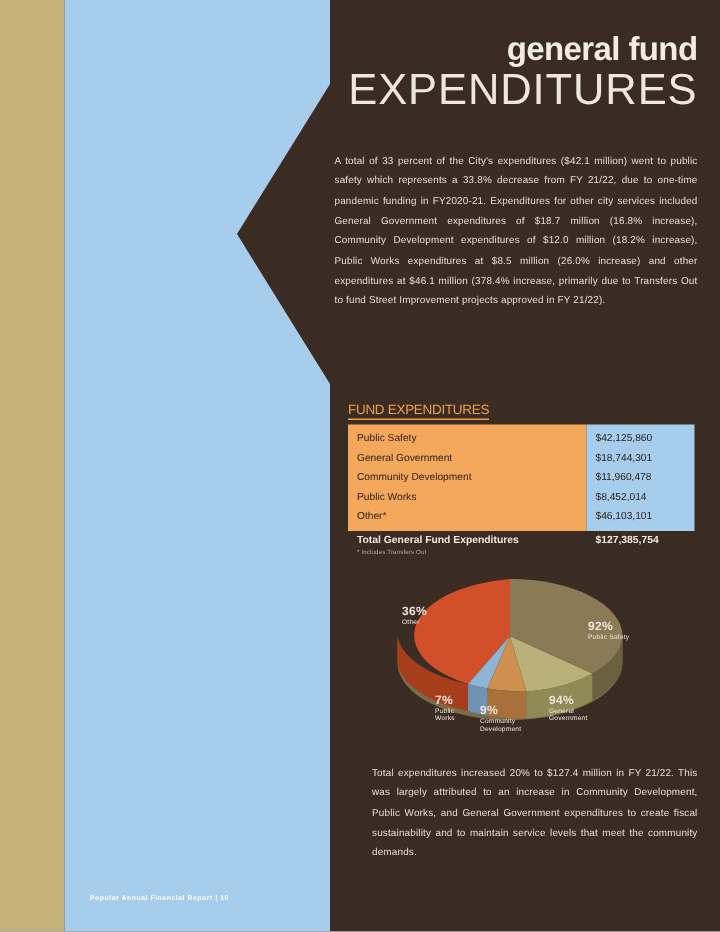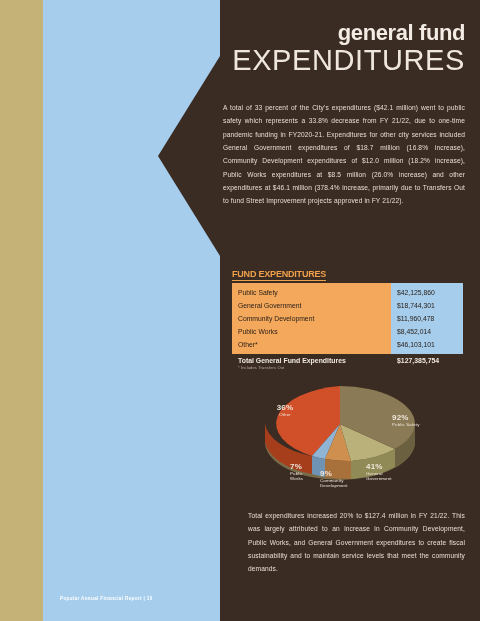--- a/index.html
+++ b/index.html
@@ -94,21 +94,21 @@
 
   
   .table-wrap {
     position: absolute;
     left: 232px;
     top: 263px;
     width: 231px;
   }
   .tbl-title {
     font-size: 9px;
-    font-weight: bold;
+    font-weight: normal;
     color: #f0a04b;
     letter-spacing: -0.2px;
     border-bottom: 1.5px solid #f0a04b;
     padding-bottom: 1px;
     display: inline-block;
   }
   .tbl {
     display: flex;
     margin-top: 2px;
   }
@@ -174,21 +174,21 @@
   }
   .pie-pct {
     font-size: 8px;
     font-weight: bold;
     letter-spacing: 0.2px;
   }
   .pie-name {
     font-size: 4.4px;
     letter-spacing: 0.15px;
   }
-  .lbl-other   { left: 268px; top: 404px; width: 34px; text-align: center; }
+  .lbl-other   { left: 268px; top: 404px; width: 34px; text-align: left; }
   .lbl-safety  { left: 392px; top: 414px; width: 36px; text-align: left; }
   .lbl-works   { left: 290px; top: 463px; width: 26px; text-align: left; }
   .lbl-commdev { left: 320px; top: 470px; width: 36px; text-align: left; }
   .lbl-gengov  { left: 366px; top: 463px; width: 38px; text-align: left; }
 
   
   .footer {
     position: absolute;
     left: 60px;
     top: 596px;
@@ -276,21 +276,21 @@
   </div>
   <div class="pie-label lbl-works">
     <div class="pie-pct">7%</div>
     <div class="pie-name">Public Works</div>
   </div>
   <div class="pie-label lbl-commdev">
     <div class="pie-pct">9%</div>
     <div class="pie-name">Community Development</div>
   </div>
   <div class="pie-label lbl-gengov">
-    <div class="pie-pct">41%</div>
+    <div class="pie-pct">94%</div>
     <div class="pie-name">General Government</div>
   </div>
 
   <div class="para para-bottom">Total expenditures increased 20% to $127.4 million in FY 21/22. This was largely attributed to an increase in Community Development, Public Works, and General Government expenditures to create fiscal sustainability and to maintain service levels that meet the community demands.</div>
 
   <div class="footer">Popular Annual Financial Report | 10</div>
 
 </div>
 
 </body></html>

